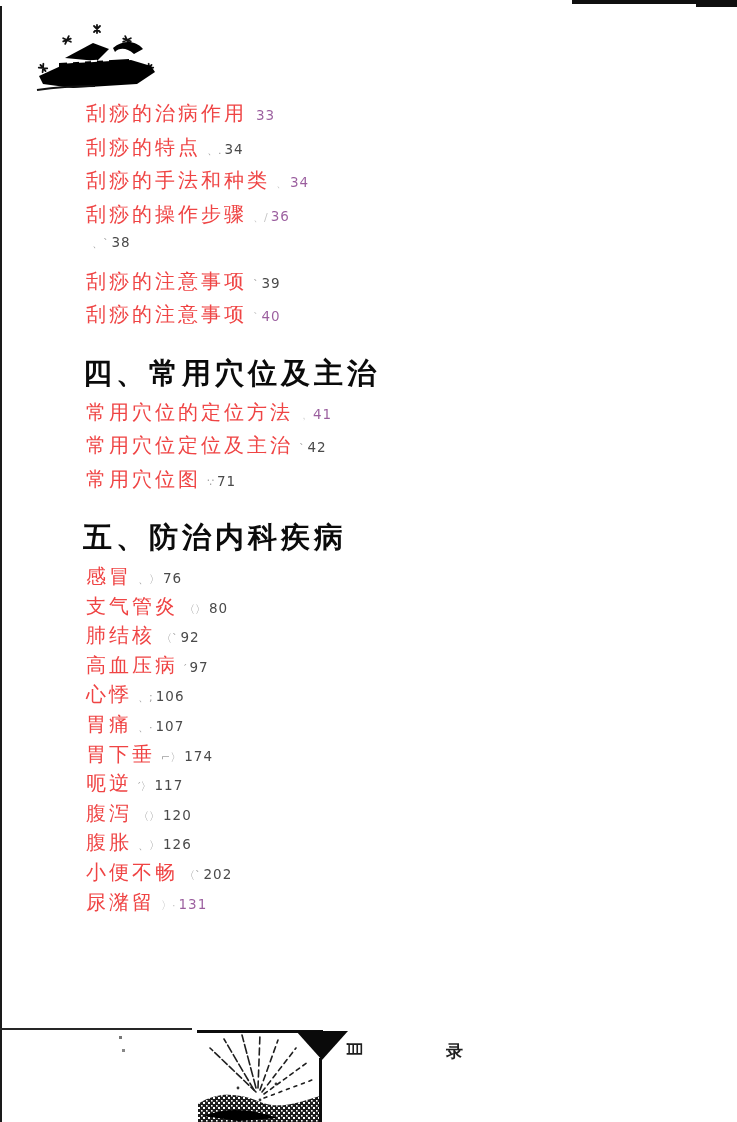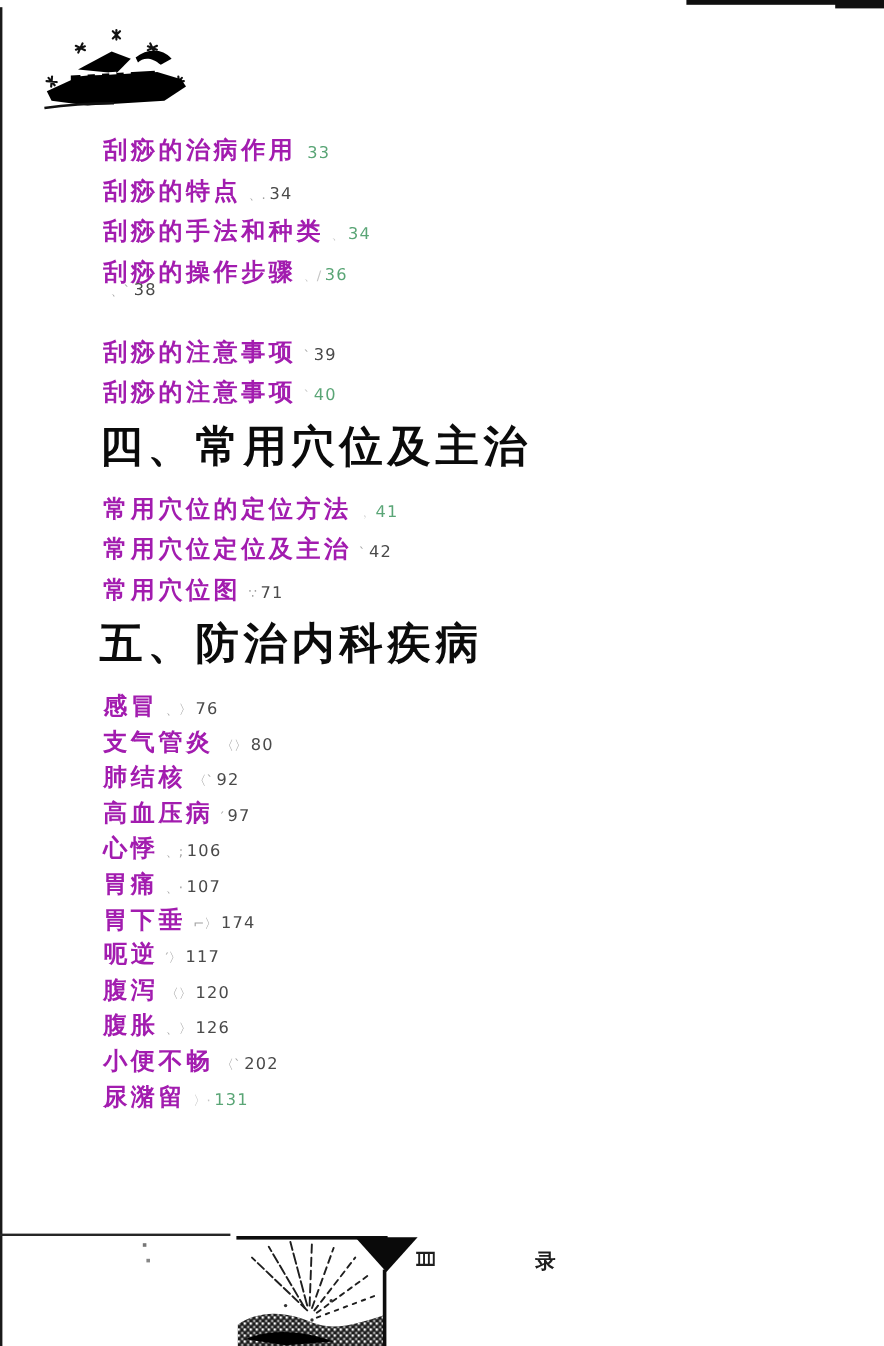--- a/index.html
+++ b/index.html
@@ -21,48 +21,47 @@
   
   .logo{position:absolute;left:33px;top:18px;width:134px;height:84px;}
 
   
   .toc{position:absolute;left:86px;top:100px;width:540px;}
   .toc-section{margin:0;}
   .toc-heading{
     margin:21px 0 9px -3px;
     font-family:"DejaVu Sans","Liberation Sans",sans-serif;
     font-weight:900;
-    font-size:36px;
+    font-size:29px;
     letter-spacing:4px;
     color:#0b0b0b;
     line-height:34px;
   }
   .toc-list{list-style:none;margin:0;padding:0;}
   .toc-entry{
     display:flex;align-items:baseline;
     height:33.5px;
     white-space:nowrap;
   }
   .toc-section:nth-child(3) .toc-entry{height:29.6px;}
   .entry-title{
-    font-weight:700;
+    font-weight:400;
     font-size:20px;
     letter-spacing:3px;
-    color:#a21caf;
-    margin-top:12px;
+    color:#ef4444;
   }
   .entry-leader{
     font-family:"DejaVu Sans","Liberation Sans",sans-serif;
     font-size:11px;color:#8a8a8a;margin:0 3px 0 6px;opacity:.8;
   }
   .entry-page{
     font-family:"DejaVu Sans","Liberation Sans",sans-serif;
     font-size:13.5px;color:#4a4a4a;letter-spacing:1px;
   }
-  .toc-entry.faint .entry-page{color:#15803d;opacity:.7;}
+  .toc-entry.faint .entry-page{color:#701a75;opacity:.7;}
   .toc-entry.faint .entry-leader{opacity:.5;}
 
   
   .footer-rule-a{position:absolute;left:0;top:1028px;width:192px;height:2px;background:#262626;}
   .footer-rule-b{position:absolute;left:197px;top:1030px;width:126px;height:3px;background:#0d0d0d;}
   .footer-art{position:absolute;left:198px;top:1032px;width:122px;height:90px;}
   .footer-triangle{
     position:absolute;left:296px;top:1031px;
     width:0;height:0;
     border-left:26px solid transparent;

